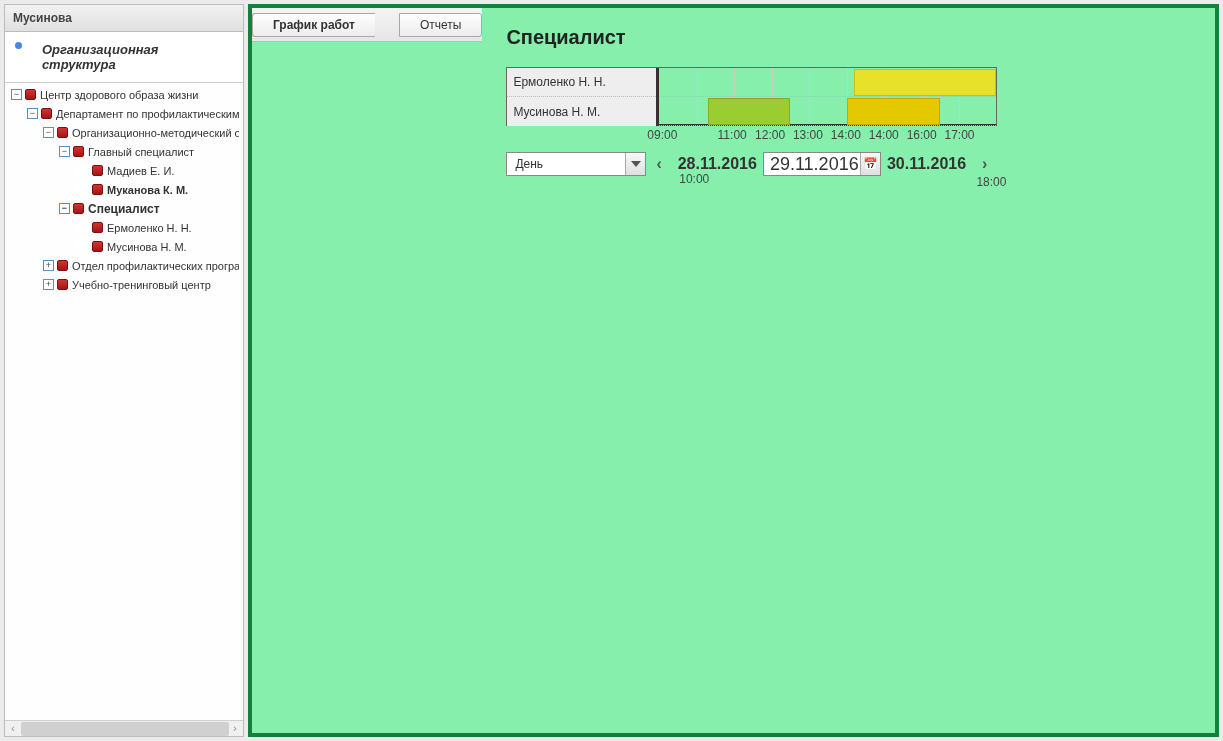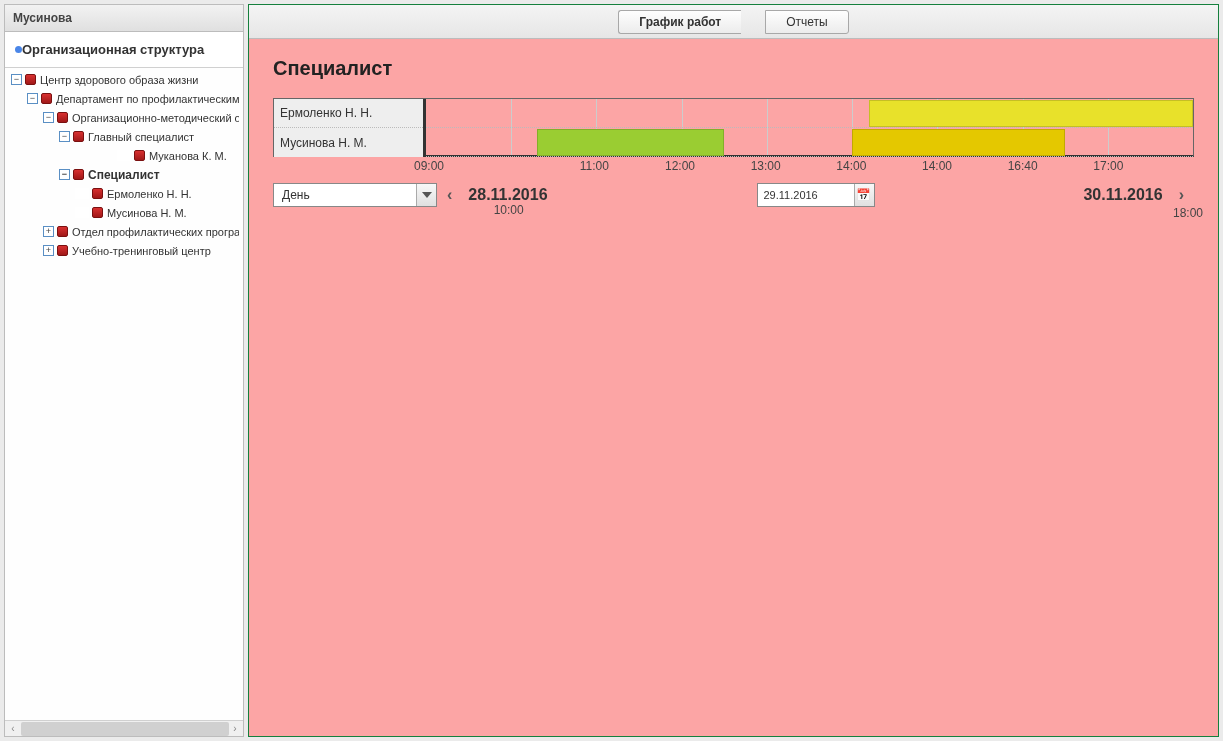--- a/index.html
+++ b/index.html
@@ -28,28 +28,29 @@
   .nav-header {
     background: linear-gradient(#f2f2f2,#e0e0e0);
     border-bottom: 1px solid #bcbcbc;
     padding: 6px 8px;
     font-weight: bold;
     font-size: 12px;
     color: #444;
   }
   .nav-section {
     display: flex;
-    align-items: center;
-    gap: 0;
+    align-items: flex-start;
+    gap: 20px;
     background: #fff;
     border-bottom: 1px solid #d0d0d0;
     padding: 10px 10px;
     font-weight: bold;
     font-size: 13px;
     color: #333;
+    font-style: italic;
   }
   .nav-section .bullet {
     width: 7px; height: 7px; border-radius: 50%;
     background: #4a86e8;
   }
   .nav-section.gray .bullet { background: #999; }
   .tree {
     flex: 1;
     overflow: hidden;
     padding: 2px 0;
@@ -105,24 +106,24 @@
   .hscroll .track {
     flex:1; height:14px; background:#f0f0f0; position:relative;
   }
   .hscroll .thumb {
     position:absolute; left:0; top:0; height:14px; width:208px;
     background:#d0d0d0; border-radius:2px;
   }
   
   .main {
     flex: 1;
-    background: #fca5a5;
-    border: 1px solid #15803d;
-    display: flex;
-    flex-direction: column;
+    background: #86efac;
+    border: 4px solid #15803d;
+    display: flex;
+    flex-direction: row;
     overflow: hidden;
   }
   .top-tabs {
     height: 34px;
     background: linear-gradient(#f4f4f4,#e6e6e6);
     border-bottom: 1px solid #bcbcbc;
     display: flex;
     align-items: center;
     justify-content: center;
   }
@@ -201,21 +202,21 @@
   
   .viewmode-label { font-size: 12px; font-weight: bold; color:#333; margin-top: 12px;}
   .controls {
     display:flex; align-items:center;
     margin-top: 4px;
   }
   .select {
     display:flex; align-items:center;
     border:1px solid #888;
     height:24px;
-    width: 164px;
+    width: 140px;
     background:#fff;
   }
   .select .sel-text { flex:1; padding: 0 8px; font-size:12px;}
   .select .sel-btn {
     width:20px; height:22px;
     background: linear-gradient(#f8f8f8,#e0e0e0);
     border-left:1px solid #aaa;
     display:flex; align-items:center; justify-content:center;
   }
   .tri-down {
@@ -230,21 +231,21 @@
     height:24px;
     font-weight:bold;
   }
   .date-label { font-size:16px; font-weight:bold; color:#333; padding: 0 6px; text-align: right;}
   .date-input {
     display:flex; align-items:center;
     border:1px solid #888;
     height:24px;
     background:#fff;
   }
-  .date-input .di-text { padding: 0 6px; width: 96px; font-size:11px;}
+  .date-input .di-text { padding: 0 6px; width: 96px; font-size:18px;}
   .date-input .di-btn {
     width:20px; height:22px;
     background: linear-gradient(#f8f8f8,#e0e0e0);
     border-left:1px solid #aaa;
     display:flex; align-items:center; justify-content:center;
     font-size: 12px;
   }
   .spacer { flex:1;}
 </style>
 </head>
@@ -272,21 +273,26 @@
         <div class="tree-row" style="padding-left: 38px;">
           <span class="toggle">−</span>
           <span class="node-icon"></span>
           <span class="label">Организационно-методический от</span>
         </div>
         <div class="tree-row" style="padding-left: 54px;">
           <span class="toggle">−</span>
           <span class="node-icon"></span>
           <span class="label">Главный специалист</span>
         </div>
-        <div class="tree-row" style="padding-left: 112px;">
+        <div class="tree-row" style="padding-left: 70px;">
+          <span class="toggle empty"></span>
+          <span class="node-icon"></span>
+          <span class="label">Мадиев Е. И.</span>
+        </div>
+        <div class="tree-row" style="padding-left: 70px; font-weight: bold;">
           <span class="toggle empty"></span>
           <span class="node-icon"></span>
           <span class="label">Муканова К. М.</span>
         </div>
         <div class="tree-row selected" style="padding-left: 54px;">
           <span class="toggle">−</span>
           <span class="node-icon"></span>
           <span class="label">Специалист</span>
         </div>
         <div class="tree-row" style="padding-left: 70px;">
@@ -351,21 +357,21 @@
           </div>
       </div>
       <div class="ticks" id="ticks">
           <div class="tick" style="left: 0%;">09:00</div>
           <div class="tick" style="left: 11.1111%; margin-top: 44px;">10:00</div>
           <div class="tick" style="left: 22.2222%;">11:00</div>
           <div class="tick" style="left: 33.3333%;">12:00</div>
           <div class="tick" style="left: 44.4444%;">13:00</div>
           <div class="tick" style="left: 55.5556%;">14:00</div>
           <div class="tick" style="left: 66.6667%;">14:00</div>
-          <div class="tick" style="left: 77.7778%;">16:40</div>
+          <div class="tick" style="left: 77.7778%;">16:00</div>
           <div class="tick" style="left: 88.8889%;">17:00</div>
           <div class="tick" style="left: 100%; margin-top: 47px;">18:00</div>
         </div>
 
       <div class="controls">
         <div class="select">
           <div class="sel-text">День</div>
           <div class="sel-btn">
               <div class="tri-down"></div>
             </div>

